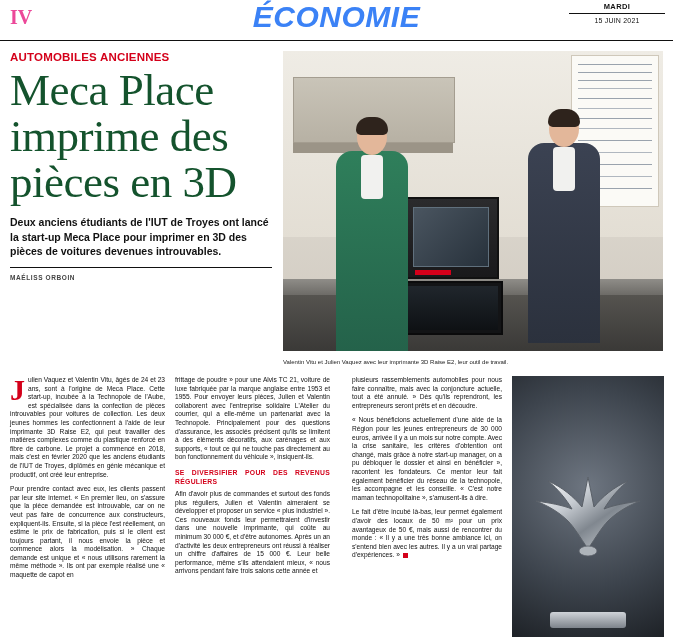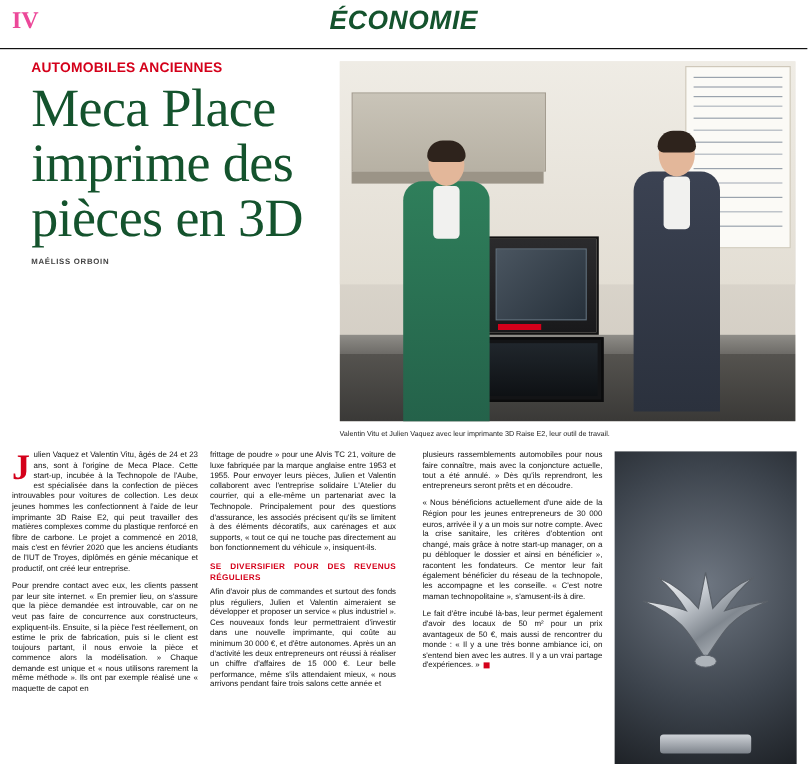--- a/index.html
+++ b/index.html
@@ -36,24 +36,24 @@
     letter-spacing: 0px;
     color: #ec4899;
   }
   .section-title {
     position: absolute;
     left: 0;
     right: 0;
     top: 0;
     text-align: center;
     font-family: "Liberation Sans", sans-serif;
-    font-size: 22px;
+    font-size: 30px;
     font-weight: bold;
     font-style: italic;
-    color: #14532d;
+    color: #3b82f6;
     letter-spacing: 0.5px;
     line-height: 34px;
   }
   .date-block {
     position: absolute;
     right: 8px;
     top: 2px;
     text-align: center;
     width: 96px;
   }
@@ -69,21 +69,21 @@
   }
   .date-full {
     font-family: "Liberation Sans", sans-serif;
     font-size: 7px;
     color: #111;
     letter-spacing: 0.2px;
   }
   
   .content {
     position: relative;
-    padding: 10px 8px 0 26px;
+    padding: 10px 8px 0 10px;
   }
   .kicker {
     font-family: "Liberation Sans", sans-serif;
     font-size: 11.5px;
     font-weight: bold;
     color: #d4001a;
     letter-spacing: 0.2px;
     margin-bottom: 4px;
   }
   .headline {
@@ -305,26 +305,31 @@
   }
 </style>
 </head>
 <body>
 
 <div class="page">
 
   <div class="masthead">
     <div class="page-num">IV</div>
     <div class="section-title">ÉCONOMIE</div>
+    <div class="date-block">
+      <div class="date-day">MARDI</div>
+      <div class="date-full">15 JUIN 2021</div>
+    </div>
   </div>
 
   <div class="content">
 
     <div class="kicker">AUTOMOBILES ANCIENNES</div>
     <h1 class="headline">Meca Place imprime des pièces en 3D</h1>
+    <div class="standfirst">Deux anciens étudiants de l'IUT de Troyes ont lancé la start-up Meca Place pour imprimer en 3D des pièces de voitures devenues introuvables.</div>
     <div class="byline">MAÉLISS ORBOIN</div>
 
     <div class="photo-main">
       <div class="ph ph-main">
         <div class="wall"></div>
         <div class="whiteboard"></div>
         <div class="shelf"></div>
         <div class="shelf2"></div>
         <div class="bench"></div>
         <div class="bench-legs"></div>

